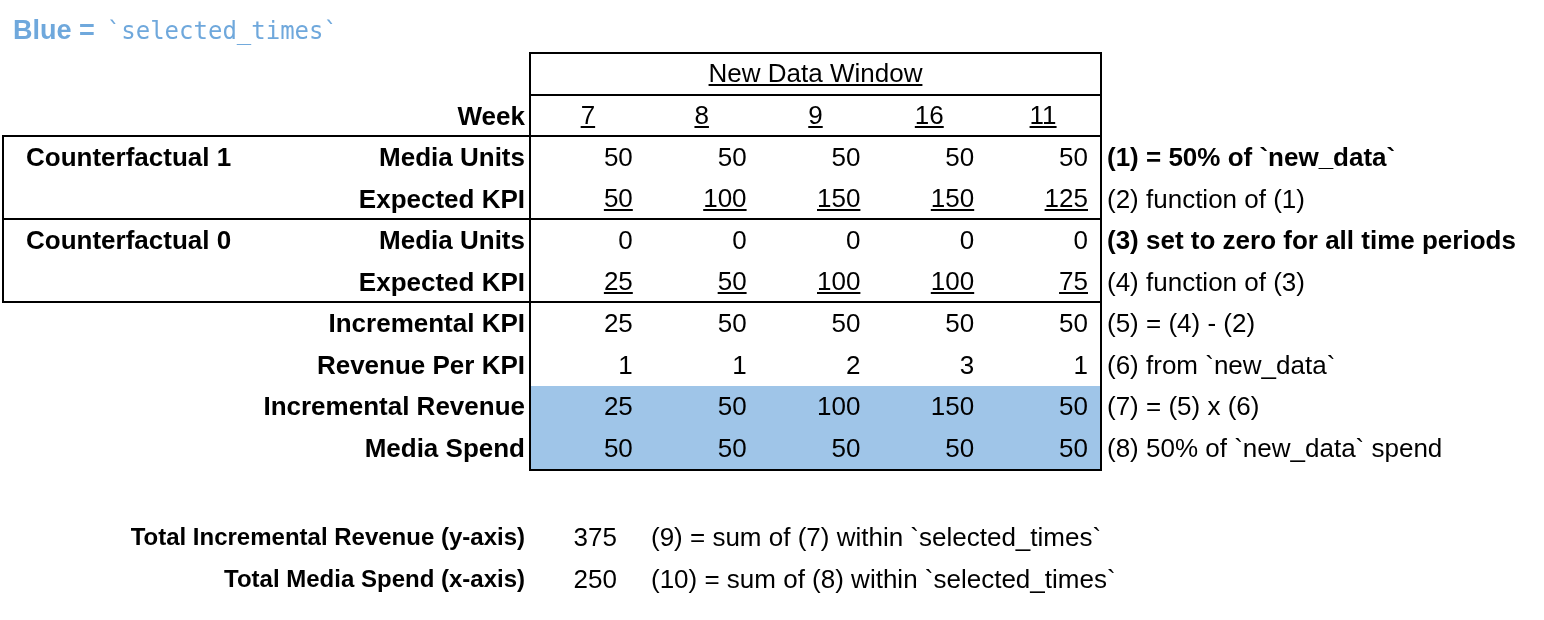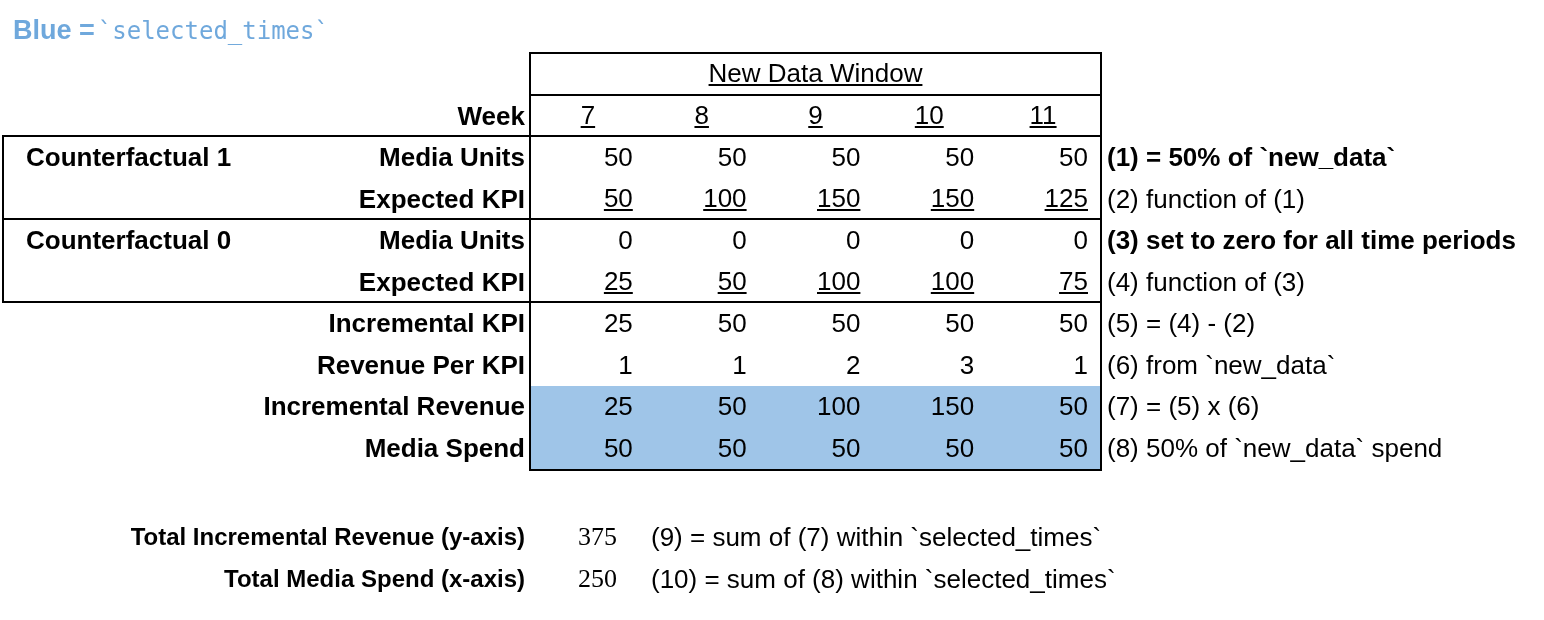--- a/index.html
+++ b/index.html
@@ -4,21 +4,21 @@
 <style>
   html,body { margin:0; padding:0; background:#ffffff; }
   .canvas {
     position:relative; width:1544px; height:620px; background:#ffffff;
     font-family:"Liberation Sans", sans-serif; color:#000; overflow:hidden;
   }
 
   
   .legend { position:absolute; left:13px; top:12px; height:36px; line-height:36px; white-space:nowrap; }
   .legend-word { font-weight:bold; font-size:27px; }
-  .legend-code { font-family:"DejaVu Sans Mono", monospace; font-size:24px; margin-left:3px; }
+  .legend-code { font-family:"DejaVu Sans Mono", monospace; font-size:24px; margin-left:12px; }
 
   
   .hline { position:absolute; height:2px; background:#000; }
   .vline { position:absolute; width:2px;  background:#000; }
 
   
   .rowlabel {
     position:absolute; left:0; width:525px; height:41.5px; line-height:41.5px;
     text-align:right; font-weight:bold; font-size:26px; white-space:nowrap;
   }
@@ -47,21 +47,21 @@
   }
   .annot.bold { font-weight:bold; }
 
   
   .total-label {
     position:absolute; left:0; width:525px; height:42px; line-height:42px;
     text-align:right; font-weight:bold; font-size:24px; white-space:nowrap;
   }
   .total-value {
     position:absolute; left:531px; width:86px; height:42px; line-height:42px;
-    text-align:right; font-size:26px;font-family:Liberation Serif, serif;
+    text-align:right; font-size:26px;
   }
   .total-annot {
     position:absolute; left:651px; height:42px; line-height:42px;
     font-size:26px; white-space:nowrap;
   }
 </style>
 </head>
 <body>
 
 <div class="canvas">
@@ -89,21 +89,21 @@
   <div class="rowlabel" style="top:427.5px;">Media Spend</div>
 
   <div class="datatable">
     <div class="trow rule headrow">
       <span>New Data Window</span>
     </div>
     <div class="trow rule">
       <div class="cell center">7</div>
       <div class="cell center">8</div>
       <div class="cell center">9</div>
-      <div class="cell center">10</div>
+      <div class="cell center">16</div>
       <div class="cell center">11</div>
     </div>
     <div class="trow">
       <div class="cell num">50</div>
       <div class="cell num">50</div>
       <div class="cell num">50</div>
       <div class="cell num">50</div>
       <div class="cell num">50</div>
     </div>
     <div class="trow rule">

